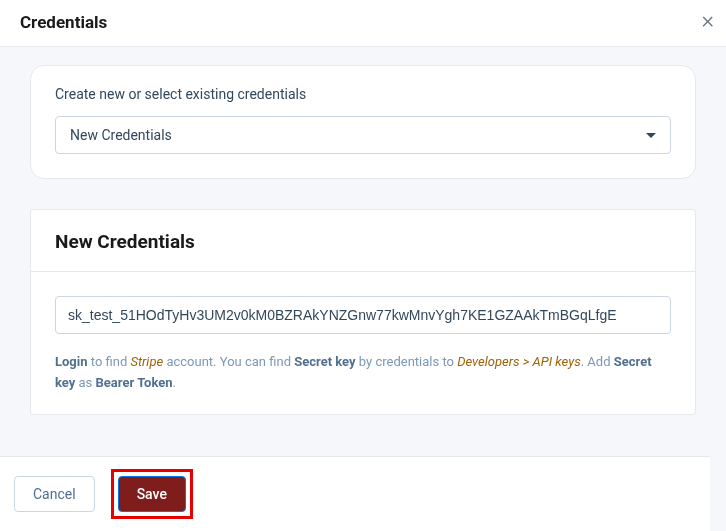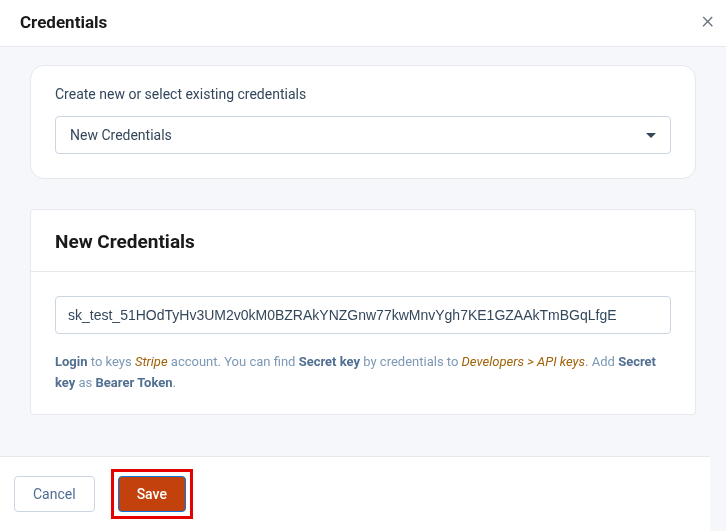--- a/index.html
+++ b/index.html
@@ -139,21 +139,21 @@
       cursor: pointer;
       border: 1px solid transparent;
       font-family: inherit;
     }
     .btn-cancel {
       background: #ffffff;
       color: #506e91;
       border: 1px solid #cbd6e2;
     }
     .btn-save {
-      background: #c2410c;
+      background: #7f1d1d;
       color: #ffffff;
       border: 1px solid #0b74e5;
       font-weight: 500;
     }
     .highlight-box {
       border: 3px solid #e60000;
       padding: 4px;
       display: inline-flex;
     }
   </style>
@@ -177,21 +177,21 @@
     </div>
   </div>
 
   <div class="card-no-pad">
     <div class="section-header">
       <div class="section-title">New Credentials</div>
     </div>
     <div class="section-body">
       <input type="text" class="text-input" value="sk_test_51HOdTyHv3UM2v0kM0BZRAkYNZGnw77kwMnvYgh7KE1GZAAkTmBGqLfgE" style="">
       <div class="helper-text">
-        <strong>Login</strong><span> to keys </span><a href="#">Stripe</a><span> account. You can find </span><strong>Secret key</strong><span> by credentials to </span><a href="#">Developers &gt; API keys</a><span>. Add </span><strong>Secret key</strong><span> as </span><strong>Bearer Token</strong><span>.</span>
+        <strong>Login</strong><span> to find </span><a href="#">Stripe</a><span> account. You can find </span><strong>Secret key</strong><span> by credentials to </span><a href="#">Developers &gt; API keys</a><span>. Add </span><strong>Secret key</strong><span> as </span><strong>Bearer Token</strong><span>.</span>
       </div>
     </div>
   </div>
 
 </div>
 
 <div class="footer">
   <button class="btn btn-cancel">Cancel</button>
   <div class="highlight-box">
     <button class="btn btn-save">Save</button>

